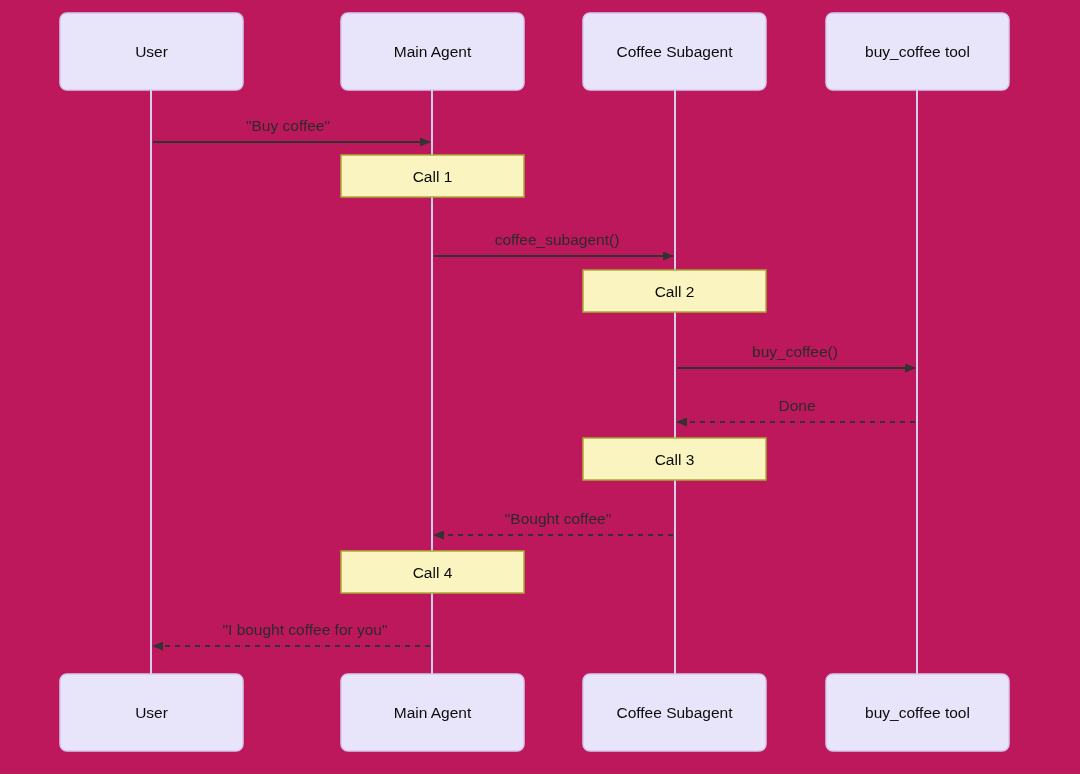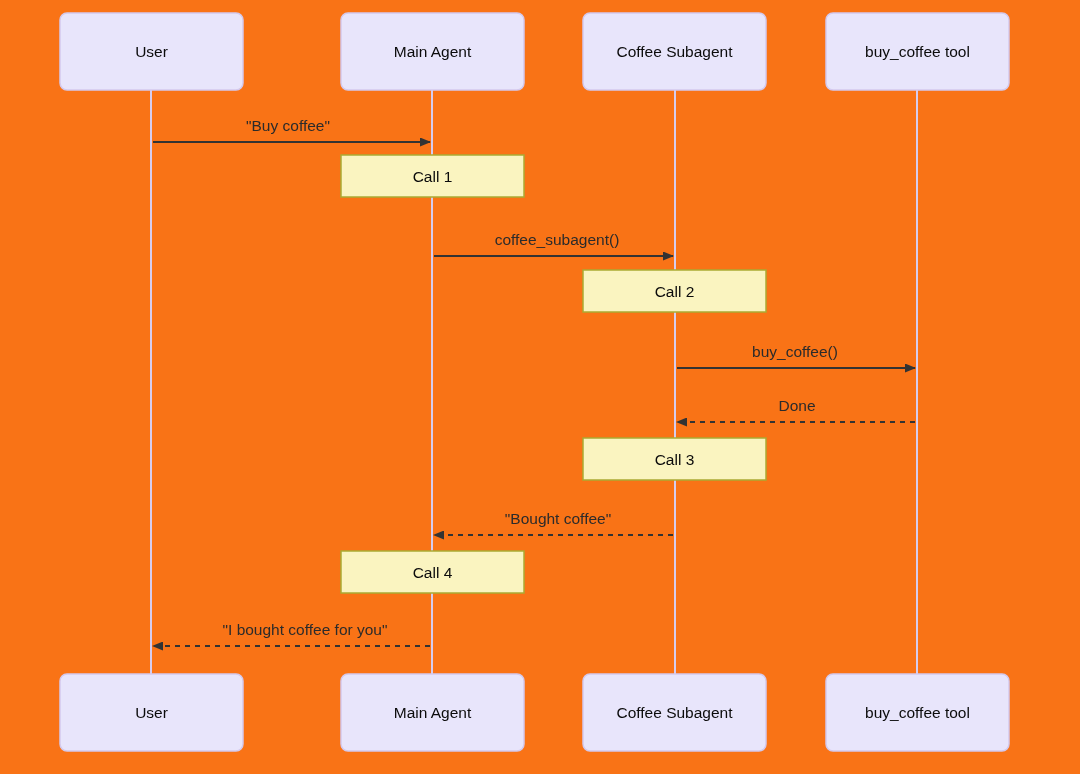--- a/index.html
+++ b/index.html
@@ -11,21 +11,21 @@
   body {
     width: 1080px;
     height: 774px;
     font-family: "Liberation Sans", sans-serif;
     overflow: hidden;
   }
   #diagram-root {
     position: relative;
     width: 1080px;
     height: 774px;
-    background: #f97316;
+    background: #be185d;
   }
   #diagram-svg {
     position: absolute;
     top: 0;
     left: 0;
     width: 1080px;
     height: 774px;
     display: block;
   }
   .participant-label,

